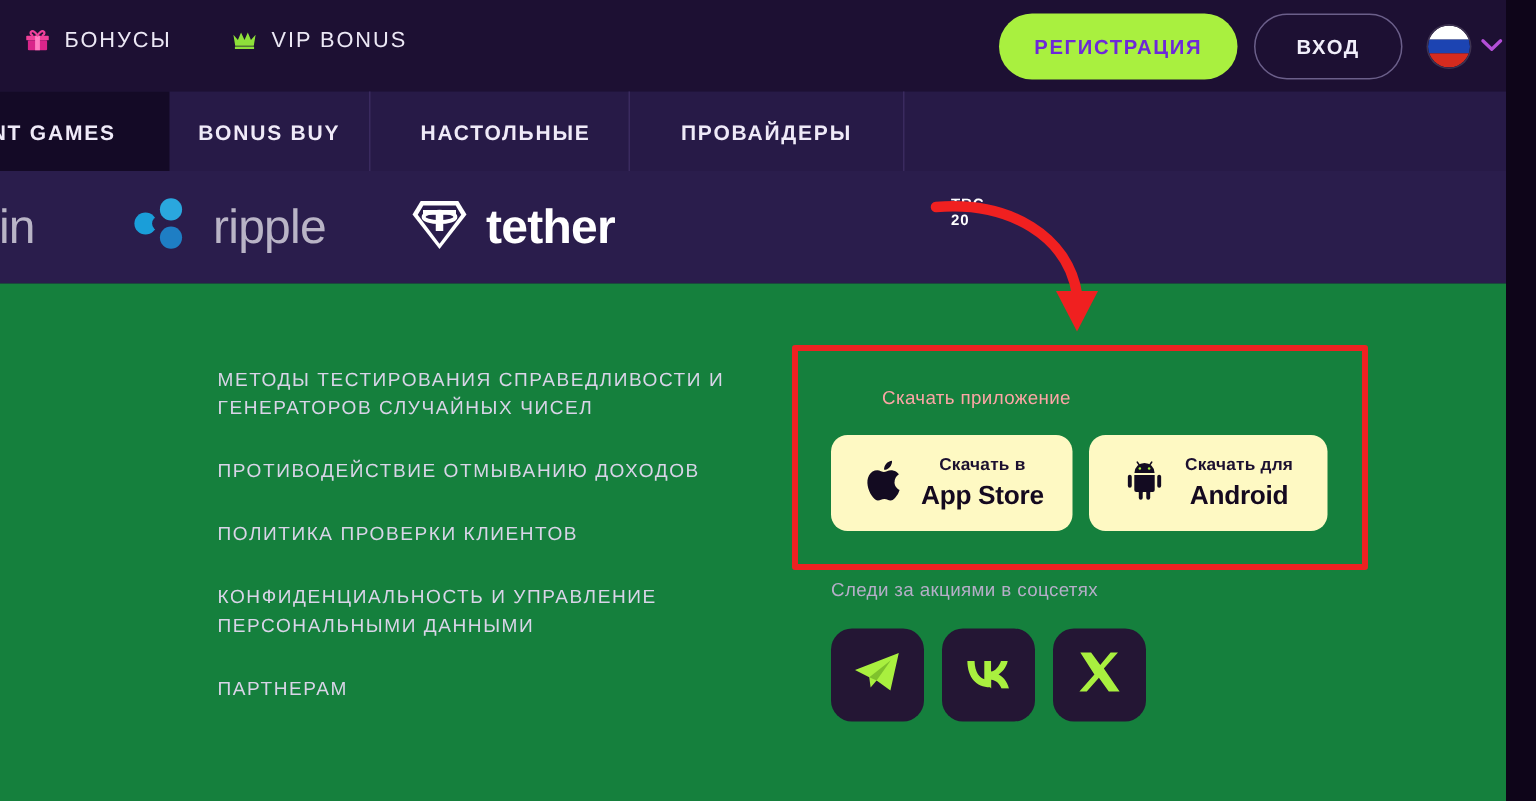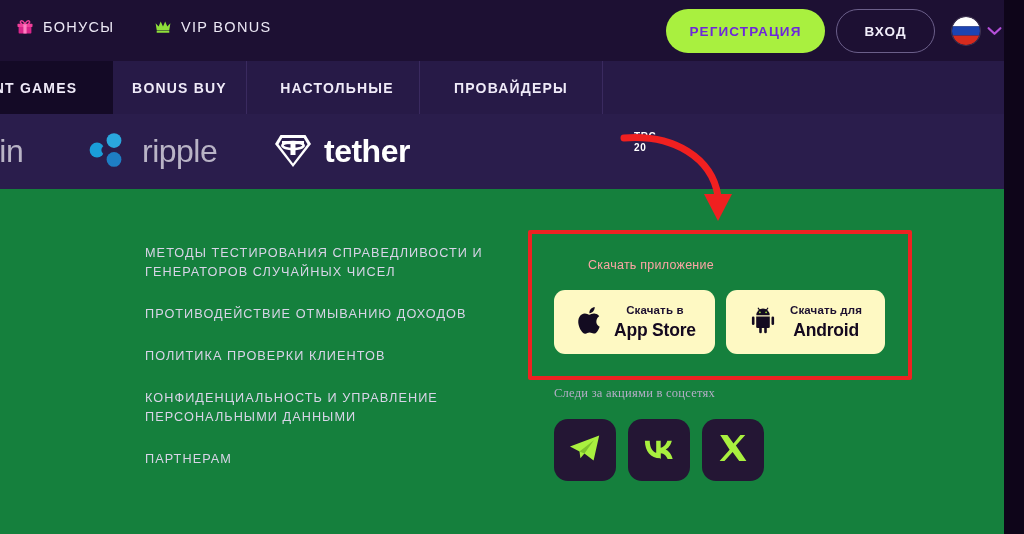--- a/index.html
+++ b/index.html
@@ -64,21 +64,21 @@
   .dl-label{position:absolute;left:554px;top:258px;color:#fca5a5;font-size:12.5px;letter-spacing:.25px;margin-left:34px;}
   .store-btn{position:absolute;top:290px;height:64px;border-radius:11px;background:#fef9c3;
     display:flex;align-items:center;gap:12px;padding-left:22px;box-sizing:border-box;cursor:pointer;border:0;}
   .sb-apple{left:554px;width:161px;}
   .sb-android{left:726px;width:159px;}
   .sb-txt{display:flex;flex-direction:column;line-height:1;}
   .sb-small{color:#1c1030;font-size:11.5px;font-weight:700;letter-spacing:.15px;margin-bottom:5px;}
   .sb-big{color:#14091f;font-size:17.5px;font-weight:700;letter-spacing:-.2px;}
 
   
-  .soc-label{position:absolute;left:554px;top:386px;color:#b5aec8;font-size:12.5px;letter-spacing:.25px;font-family:Liberation Serif, serif;}
+  .soc-label{position:absolute;left:554px;top:386px;color:#b5aec8;font-size:12.5px;letter-spacing:.25px;}
   .soc-row{position:absolute;left:554px;top:419px;display:flex;gap:12px;}
   .soc{width:62px;height:62px;border-radius:14px;background:#241634;display:flex;align-items:center;justify-content:center;cursor:pointer;}
 
   
   .anno-box{position:absolute;left:528px;top:230px;width:384px;height:150px;
     border:4px solid #ee2222;border-radius:2px;box-sizing:border-box;pointer-events:none;z-index:30;}
   .anno-arrow{position:absolute;left:604px;top:118px;width:150px;height:110px;pointer-events:none;z-index:30;}
 </style>
 </head>
 <body>

